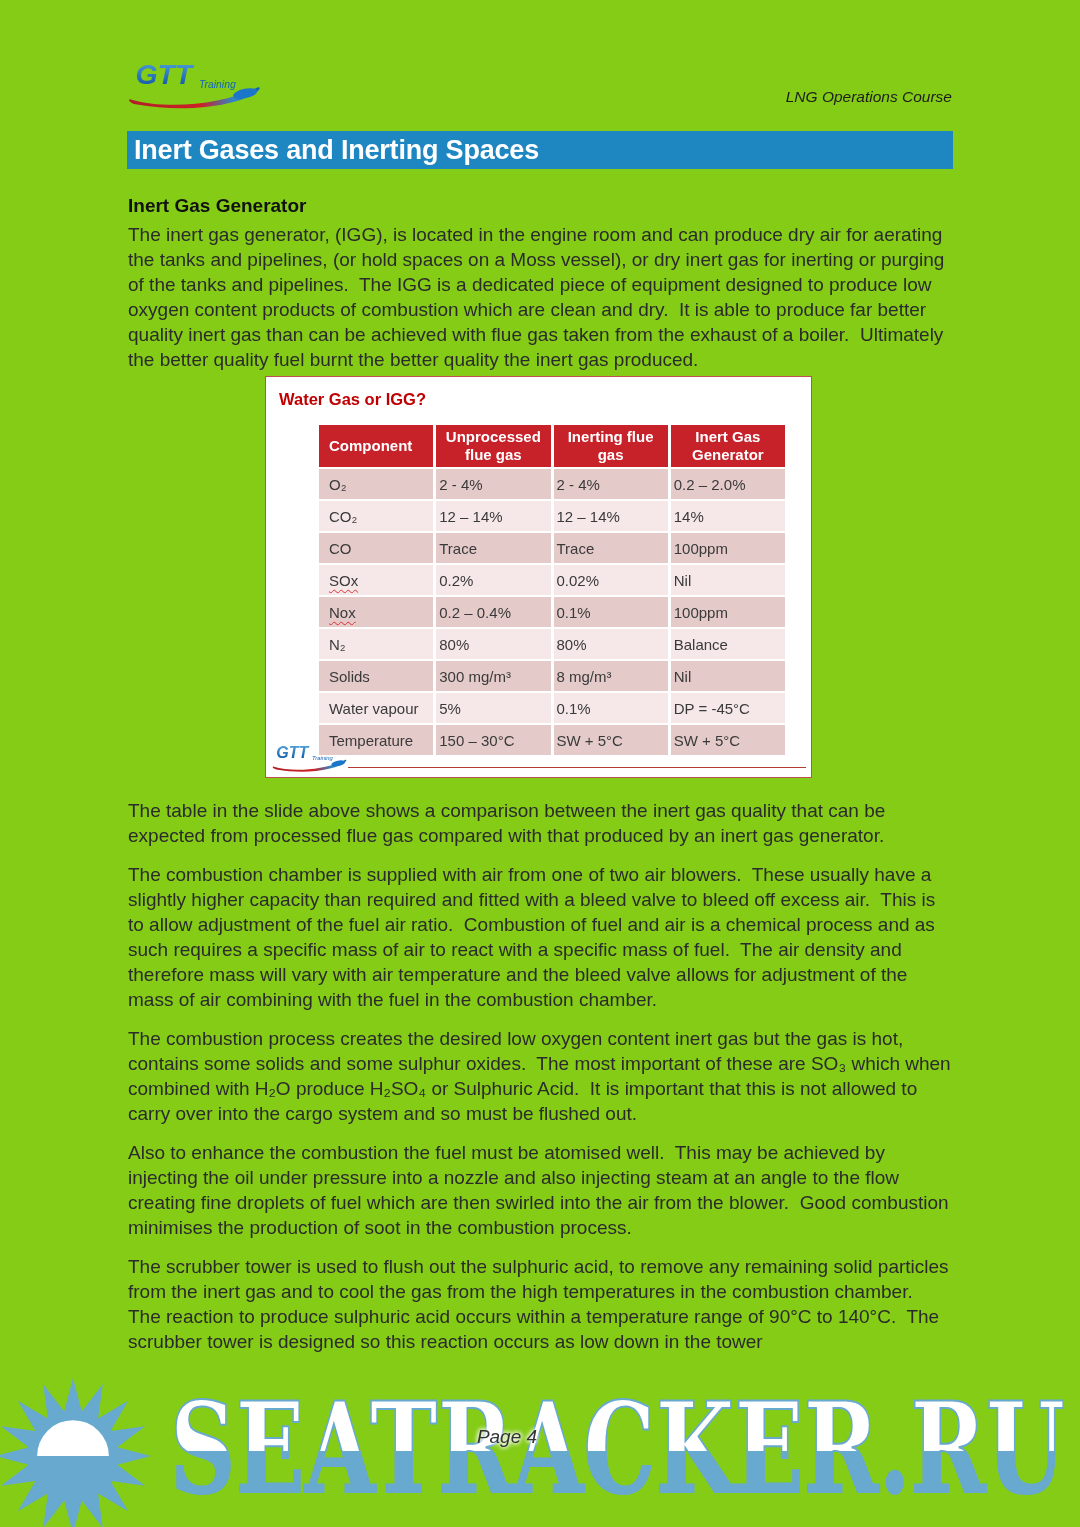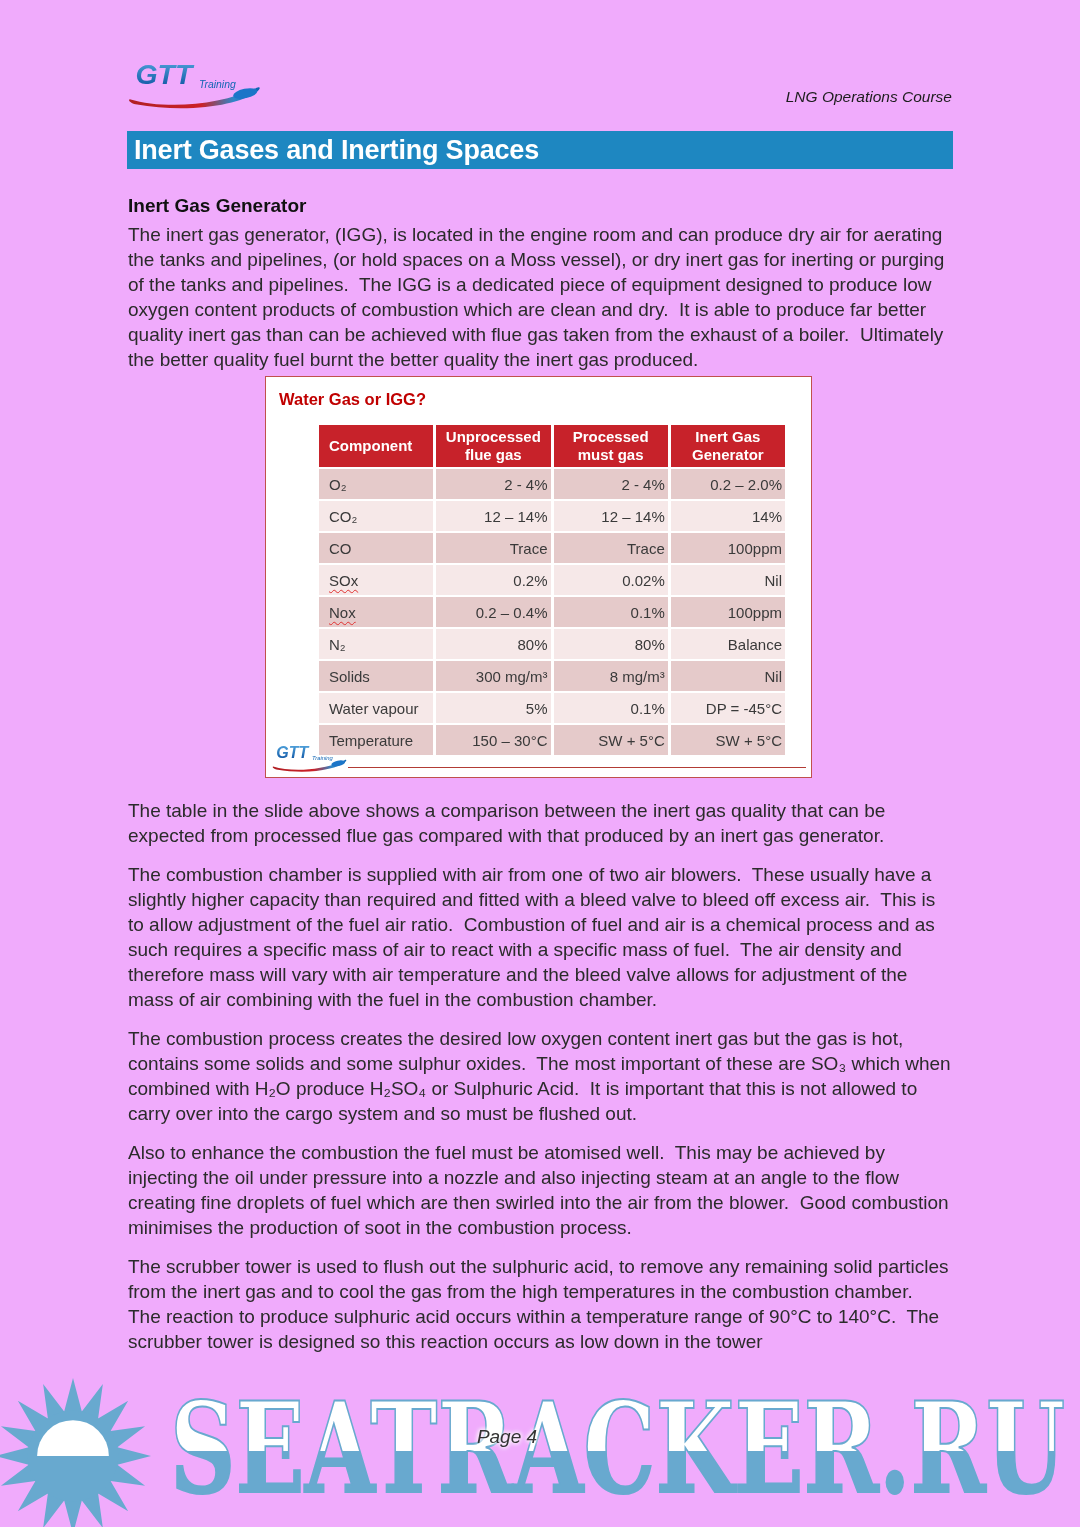--- a/index.html
+++ b/index.html
@@ -1,20 +1,20 @@
 <!DOCTYPE html>
 <html><head>
 <meta charset="utf-8">
 <style>
   html,body{margin:0;padding:0;background:#888;}
   .page{
     position:relative;
     width:1080px;height:1527px;
     margin:0 auto;
-    background:#f0abfc;
+    background:#84cc16;
     overflow:hidden;
     font-family:"Liberation Sans","DejaVu Sans",sans-serif;
     color:#2b2b2b;
   }
   
   .gtt-logo{position:absolute;left:126px;top:54px;width:142px;height:60px;}
   .gtt-logo-small{position:absolute;left:5px;top:364px;width:80px;height:34px;}
   .course-label{
     position:absolute;right:128px;top:88px;
     font-style:italic;font-size:15.5px;color:#1d1d1d;
@@ -62,21 +62,21 @@
     border-collapse:separate;border-spacing:3px 2px;
     font-size:15px;color:#3a3a3a;
   }
   table.flue th{
     background:#c7222a;color:#ffffff;font-weight:bold;
     font-size:15px;line-height:1.2;height:38px;
     text-align:center;vertical-align:middle;padding:2px 3px;
   }
   table.flue th:first-child{text-align:left;padding-left:10px;}
   table.flue td{
-    height:28px;text-align:right;vertical-align:middle;padding:1px 3px;
+    height:28px;text-align:left;vertical-align:middle;padding:1px 3px;
   }
   table.flue td:first-child{text-align:left;padding-left:10px;}
   table.flue tbody tr:nth-child(odd) td{background:#e5caca;}
   table.flue tbody tr:nth-child(even) td{background:#f6e8e8;}
   .squiggle{
     text-decoration:underline;
     text-decoration-style:wavy;
     text-decoration-color:#e03030;
     text-decoration-thickness:1px;
     text-underline-offset:3px;
@@ -130,21 +130,21 @@
         <colgroup>
             <col style="width:25%">
             <col style="width:25%">
             <col style="width:25%">
             <col style="width:25%">
           </colgroup>
         <thead>
           <tr id="flue-head-row">
               <th>Component</th>
               <th>Unprocessed flue gas</th>
-              <th>Processed must gas</th>
+              <th>Inerting flue gas</th>
               <th>Inert Gas Generator</th>
             </tr>
         </thead>
         <tbody id="flue-body">
             <tr>
               <td>O₂</td>
               <td>2 - 4%</td>
               <td>2 - 4%</td>
               <td>0.2 – 2.0%</td>
             </tr>

